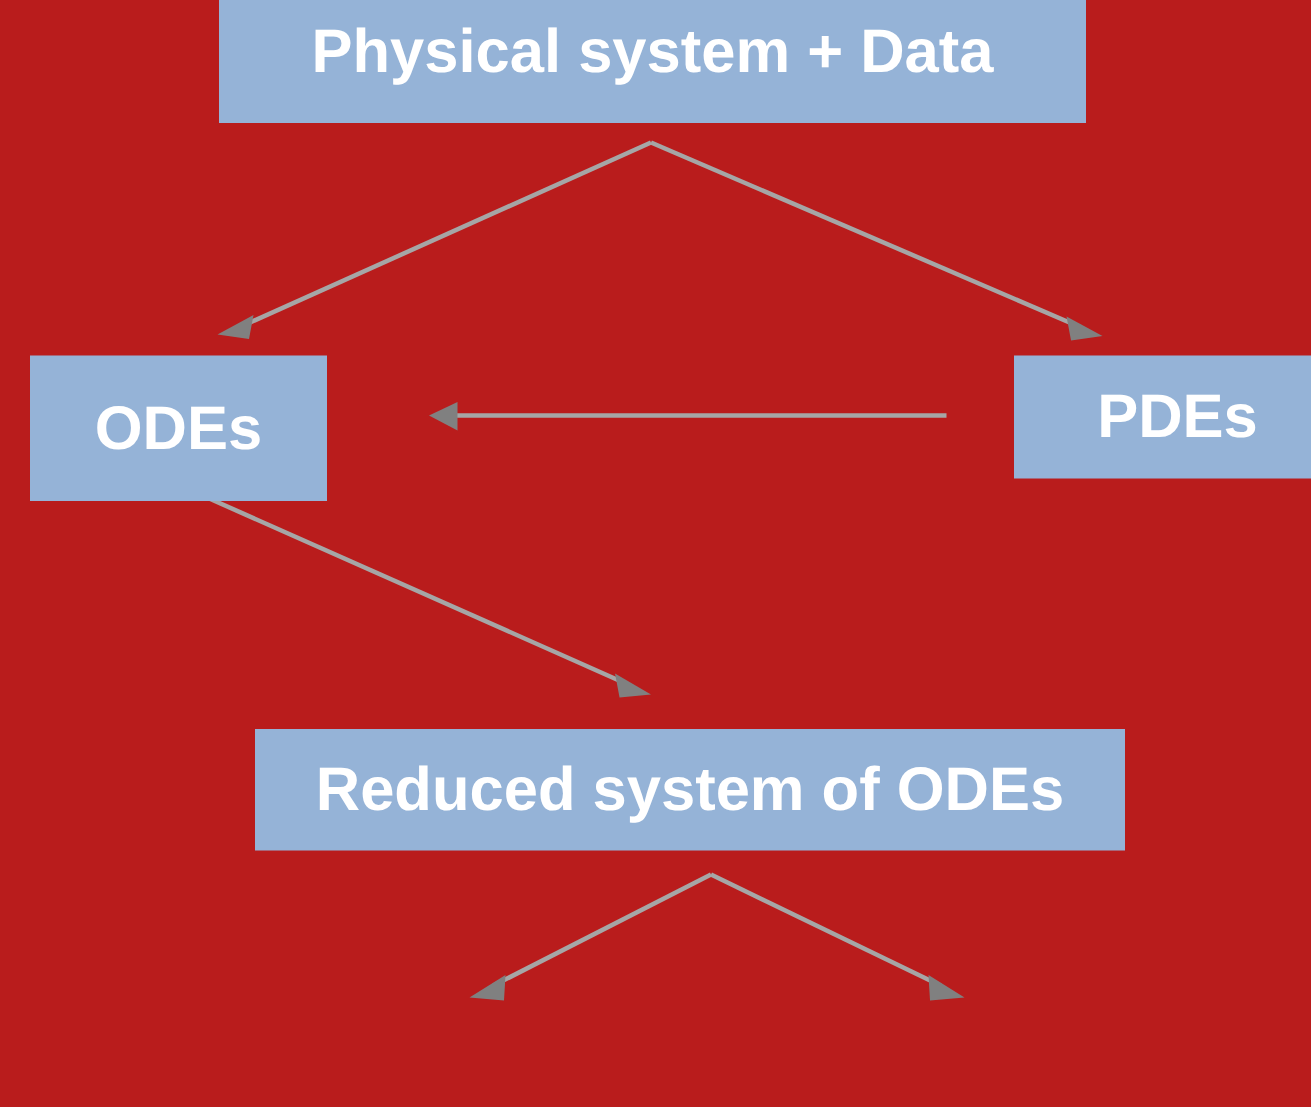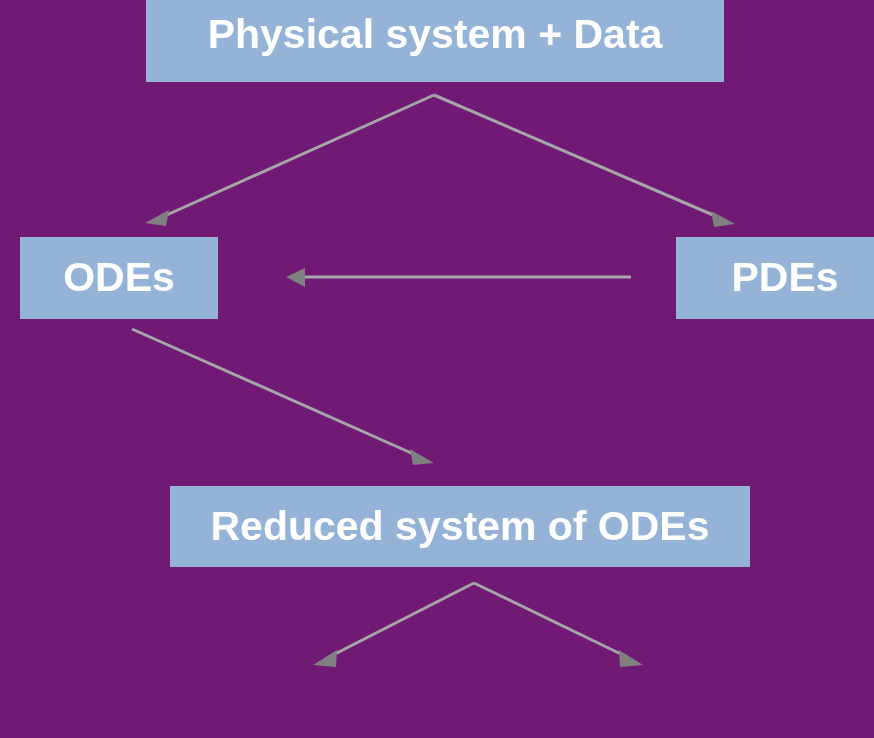--- a/index.html
+++ b/index.html
@@ -4,21 +4,21 @@
 <style>
   html, body {
     margin: 0;
     padding: 0;
     background: #000000;
   }
   #canvas {
     position: relative;
     width: 874px;
     height: 738px;
-    background: #701a75;
+    background: #b91c1c;
     overflow: hidden;
     font-family: "Liberation Sans", sans-serif;
   }
   .node {
     position: absolute;
     background: #95b3d7;
     color: #ffffff;
     font-weight: bold;
     display: flex;
     align-items: center;
@@ -32,21 +32,21 @@
     left: 146px;
     top: -12px;
     width: 578px;
     height: 94px;
     font-size: 41px;
   }
   #node-odes {
     left: 20px;
     top: 237px;
     width: 198px;
-    height: 82px;
+    height: 97px;
     font-size: 41px;
   }
   #node-pdes {
     left: 676px;
     top: 237px;
     width: 218px;
     height: 82px;
     font-size: 41px;
   }
   #node-reduced-odes {

